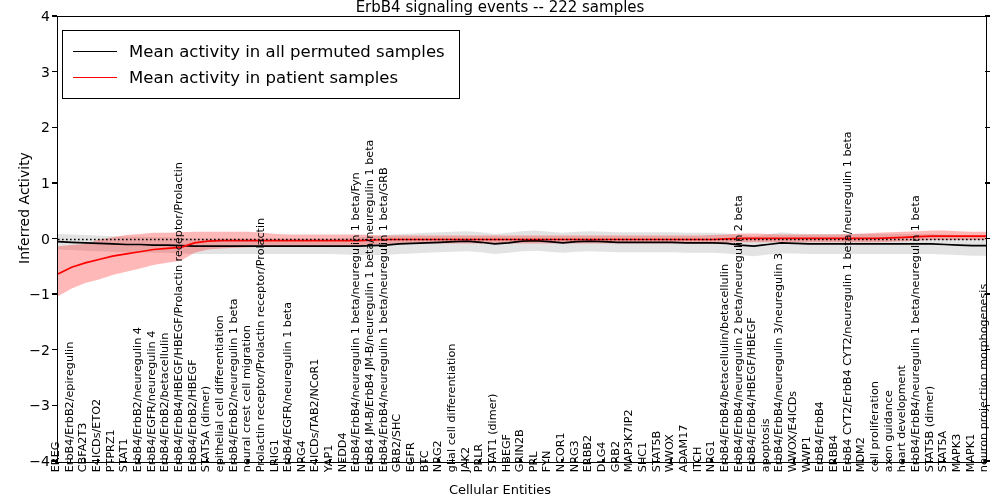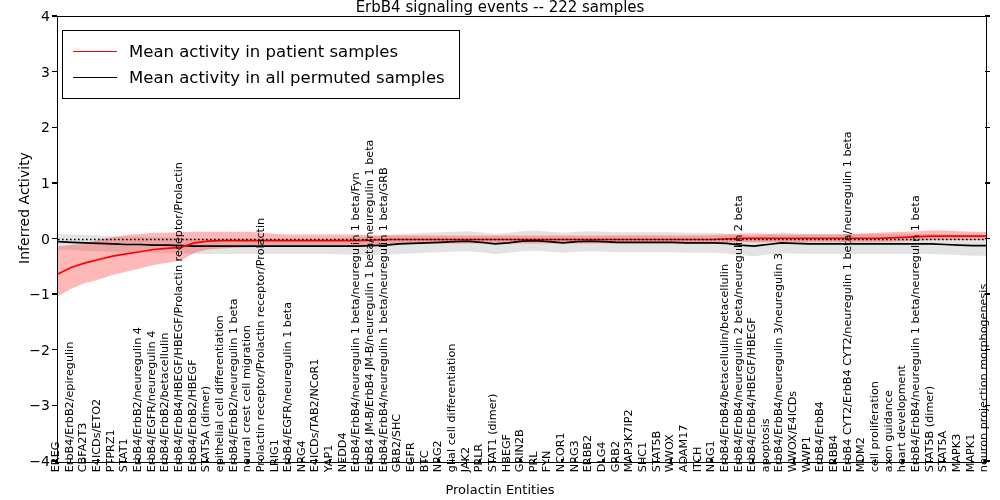--- a/index.html
+++ b/index.html
@@ -240,26 +240,26 @@
       <div class="xcat" style="left: 891.259px;">STAT5A</div>
       <div class="xtickmark" style="left: 886.409px;"></div>
       <div class="xcat" style="left: 904.906px;">MAPK3</div>
       <div class="xtickmark" style="left: 900.056px;"></div>
       <div class="xcat" style="left: 918.553px;">MAPK1</div>
       <div class="xtickmark" style="left: 913.703px;"></div>
       <div class="xcat" style="left: 932.2px;">neuron projection morphogenesis</div>
       <div class="xtickmark" style="left: 927.35px;"></div>
     </div>
 
-  <div id="xlabel">Prolactin Entities</div>
+  <div id="xlabel">Cellular Entities</div>
 
   <div id="legend">
+    <div class="legrow">
+      <span class="legline"></span>
+      <span class="legtxt">Mean activity in all permuted samples</span>
+    </div>
     <div class="legrow">
       <span class="legline red"></span>
       <span class="legtxt">Mean activity in patient samples</span>
     </div>
-    <div class="legrow">
-      <span class="legline"></span>
-      <span class="legtxt">Mean activity in all permuted samples</span>
-    </div>
   </div>
 
 </div>
 
 </body></html>

